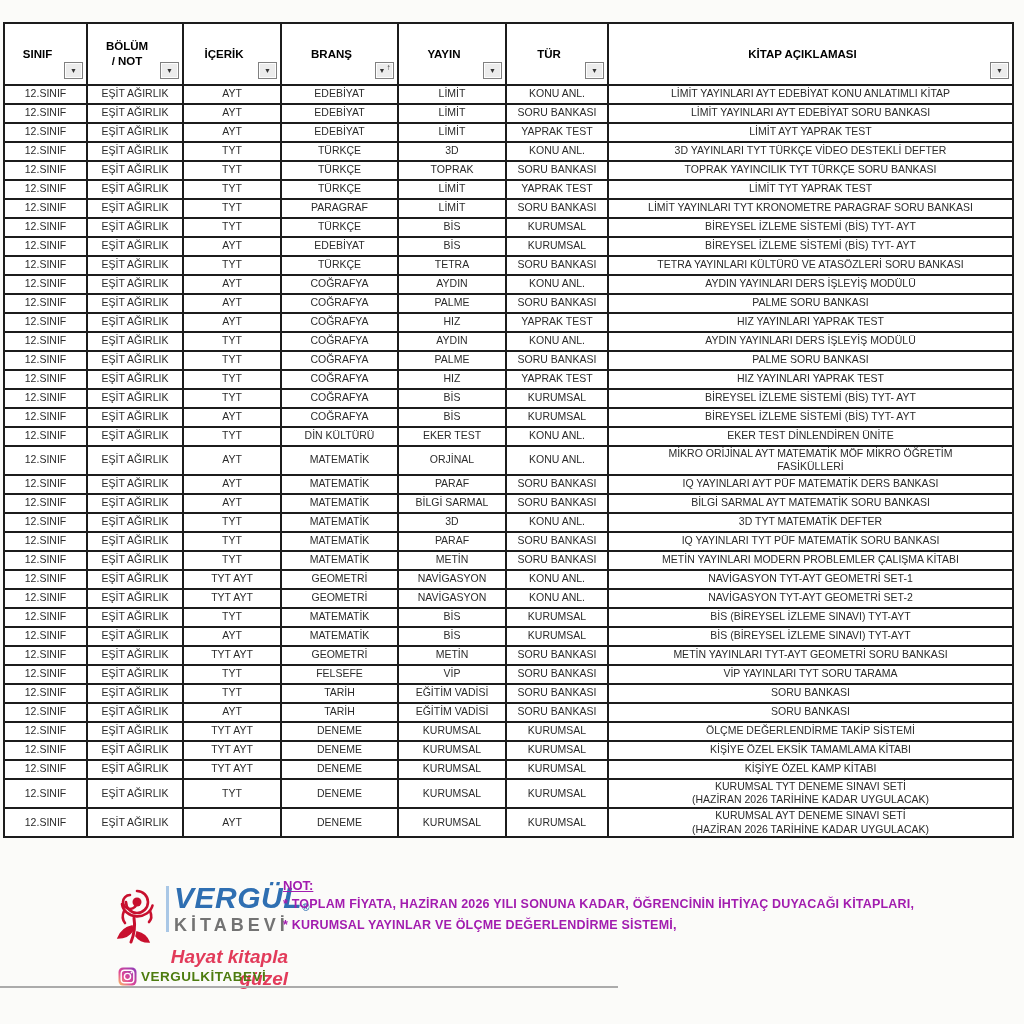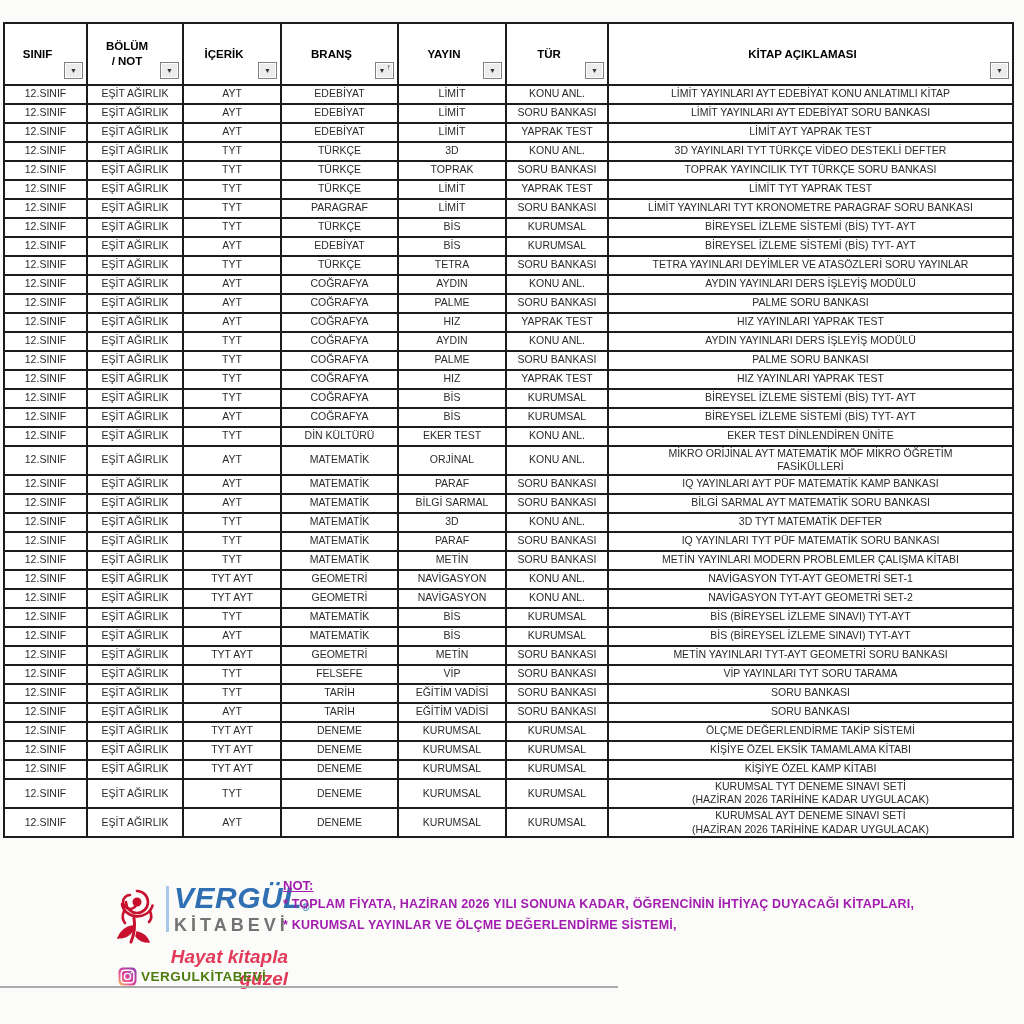--- a/index.html
+++ b/index.html
@@ -223,21 +223,21 @@
           <td>KURUMSAL</td>
           <td>BİREYSEL İZLEME SİSTEMİ (BİS) TYT- AYT</td>
         </tr>
         <tr>
           <td>12.SINIF</td>
           <td>EŞİT AĞIRLIK</td>
           <td>TYT</td>
           <td>TÜRKÇE</td>
           <td>TETRA</td>
           <td>SORU BANKASI</td>
-          <td>TETRA YAYINLARI DEYİMLER VE ATASÖZLERİ SORU YAYINLAR</td>
+          <td>TETRA YAYINLARI KÜLTÜRÜ VE ATASÖZLERİ SORU BANKASI</td>
         </tr>
         <tr>
           <td>12.SINIF</td>
           <td>EŞİT AĞIRLIK</td>
           <td>AYT</td>
           <td>COĞRAFYA</td>
           <td>AYDIN</td>
           <td>KONU ANL.</td>
           <td>AYDIN YAYINLARI DERS İŞLEYİŞ MODÜLÜ</td>
         </tr>
@@ -323,21 +323,21 @@
           <td>MİKRO ORİJİNAL AYT MATEMATİK MÖF MİKRO ÖĞRETİM
 FASİKÜLLERİ</td>
         </tr>
         <tr>
           <td>12.SINIF</td>
           <td>EŞİT AĞIRLIK</td>
           <td>AYT</td>
           <td>MATEMATİK</td>
           <td>PARAF</td>
           <td>SORU BANKASI</td>
-          <td>IQ YAYINLARI AYT PÜF MATEMATİK KAMP BANKASI</td>
+          <td>IQ YAYINLARI AYT PÜF MATEMATİK DERS BANKASI</td>
         </tr>
         <tr>
           <td>12.SINIF</td>
           <td>EŞİT AĞIRLIK</td>
           <td>AYT</td>
           <td>MATEMATİK</td>
           <td>BİLGİ SARMAL</td>
           <td>SORU BANKASI</td>
           <td>BİLGİ SARMAL AYT MATEMATİK SORU BANKASI</td>
         </tr>

